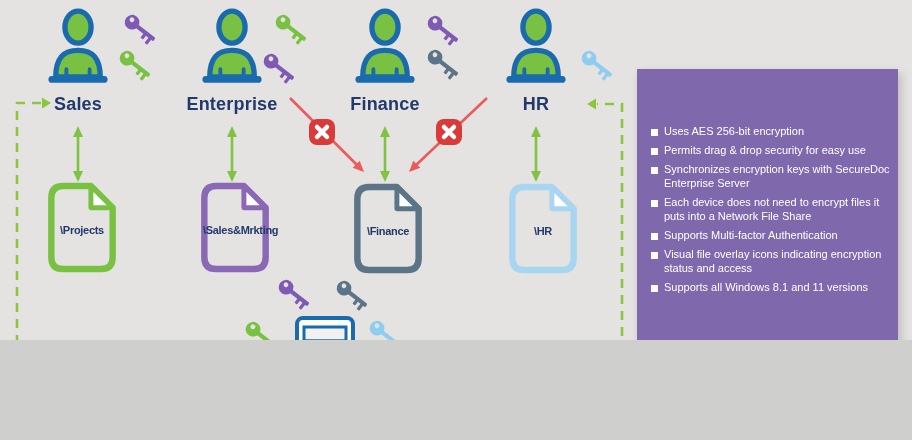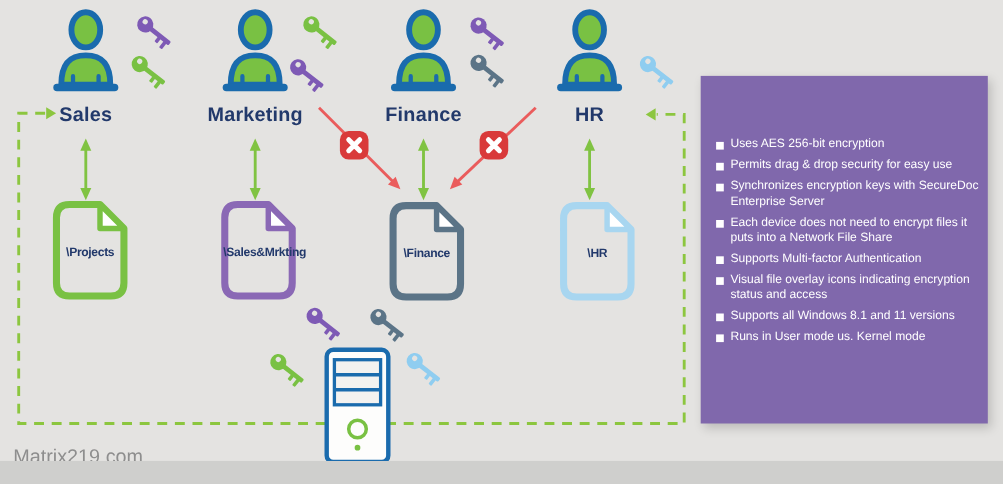--- a/index.html
+++ b/index.html
@@ -5,21 +5,21 @@
   :root{
     --bg:#e4e3e1; --green:#79c143; --blue:#1a6bad; --navy:#22396b;
     --purple:#7e5ab5; --docpurple:#8a68b5; --slate:#5b7487;
     --lightblue:#8fcdf0; --docblue:#a8d6f0; --panel:#8068ac;
     --red:#ea5c5c; --badge:#d93a3a; --dash:#8cc63f; --arrow:#80c342;
     --watermark:#8e8e8e;
   }
   *{margin:0;padding:0;box-sizing:border-box;}
   html,body{background:#cfcfcd;}
   .canvas{
-    position:relative;width:912px;height:419px;background:var(--bg);
+    position:relative;width:912px;height:340px;background:var(--bg);
     overflow:hidden;font-family:"Liberation Sans",sans-serif;
   }
   .abs{position:absolute;}
   svg{display:block;overflow:visible;}
 
   
   #connectors{position:absolute;left:0;top:0;width:912px;height:440px;pointer-events:none;}
 
   
   .user-group{position:absolute;width:120px;text-align:center;}
@@ -144,21 +144,21 @@
   <div class="user-group abs" style="left:18px;top:8px;">
     <svg class="person" viewBox="0 0 64 80">
         <use href="#person-shape"></use>
       </svg>
     <div class="user-label">Sales</div>
   </div>
   <div class="user-group abs" style="left:172px;top:8px;">
     <svg class="person" viewBox="0 0 64 80">
         <use href="#person-shape"></use>
       </svg>
-    <div class="user-label">Marketing</div>
+    <div class="user-label">Enterprise</div>
   </div>
   <div class="user-group abs" style="left:325px;top:8px;">
     <svg class="person" viewBox="0 0 64 80">
         <use href="#person-shape"></use>
       </svg>
     <div class="user-label">Finance</div>
   </div>
   <div class="user-group abs" style="left:476px;top:8px;">
     <svg class="person" viewBox="0 0 64 80">
         <use href="#person-shape"></use>
@@ -237,19 +237,18 @@
 
   <div class="panel">
     <ul>
       <li>Uses AES 256-bit encryption</li>
       <li>Permits drag &amp; drop security for easy use</li>
       <li>Synchronizes encryption keys with SecureDoc Enterprise Server</li>
       <li>Each device does not need to encrypt files it puts into a Network File Share</li>
       <li>Supports Multi-factor Authentication</li>
       <li>Visual file overlay icons indicating encryption status and access</li>
       <li>Supports all Windows 8.1 and 11 versions</li>
-      <li>Runs in User mode us. Kernel mode</li>
     </ul>
   </div>
 
   <div class="watermark">Matrix219.com</div>
 
 </div>
 
 </body></html>

